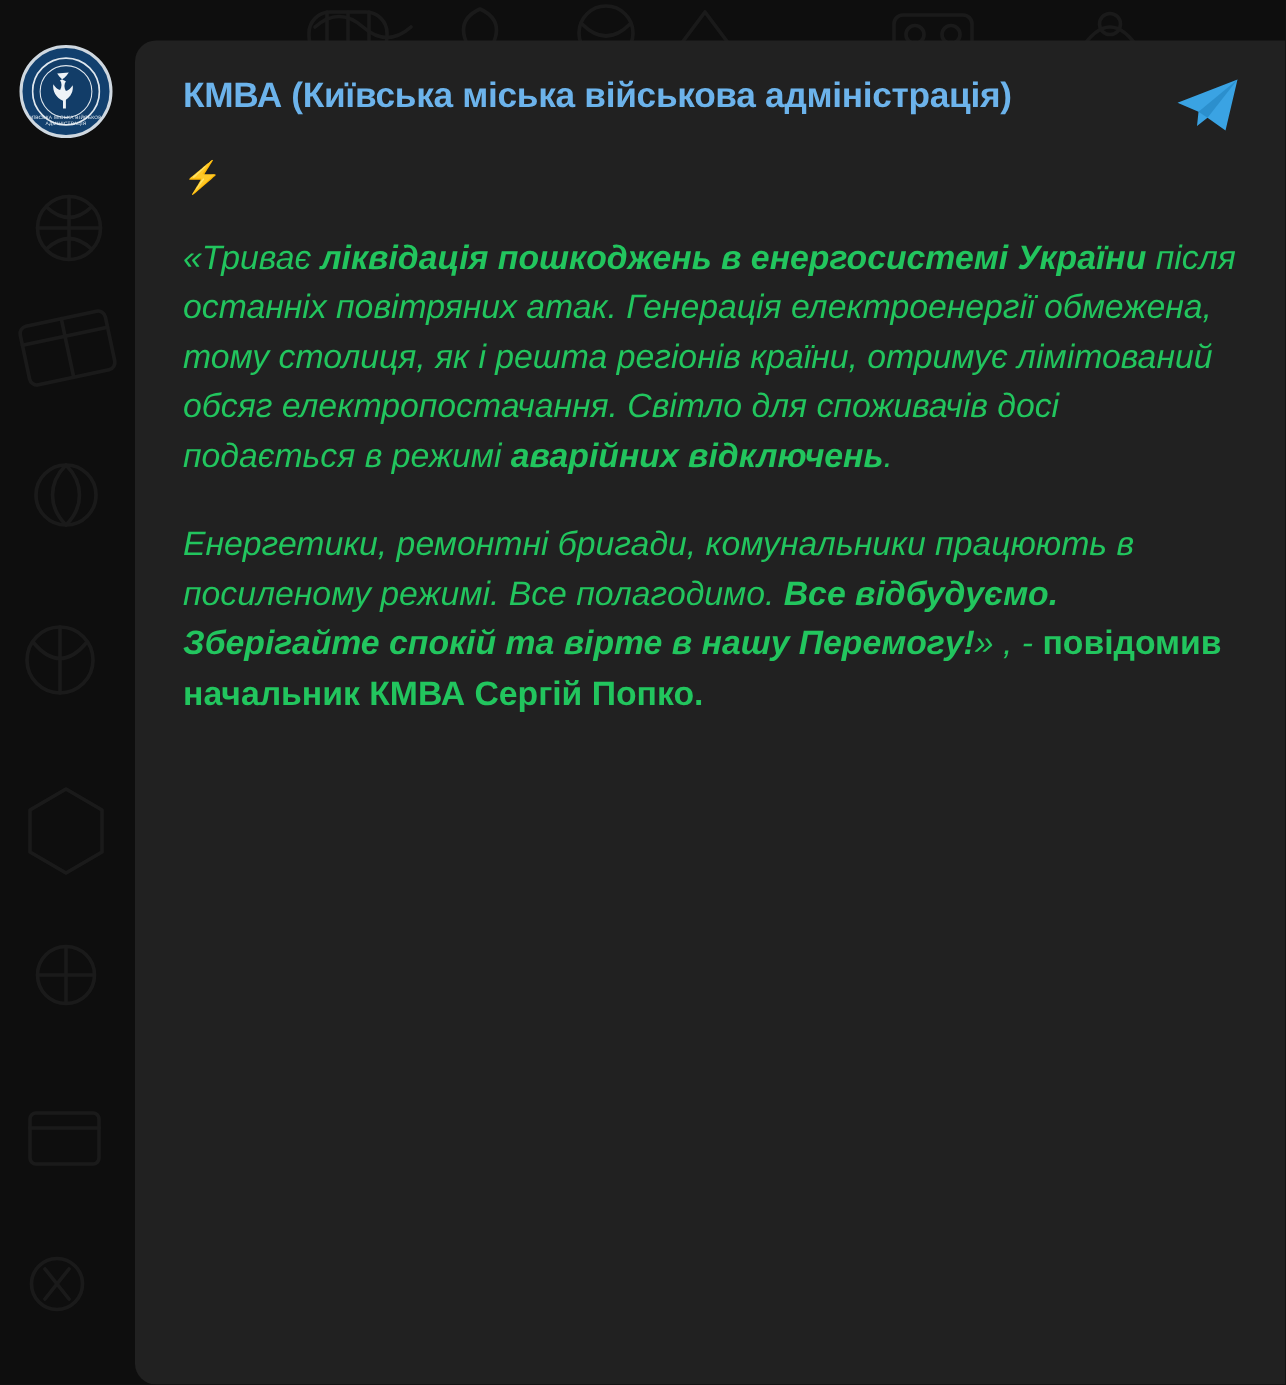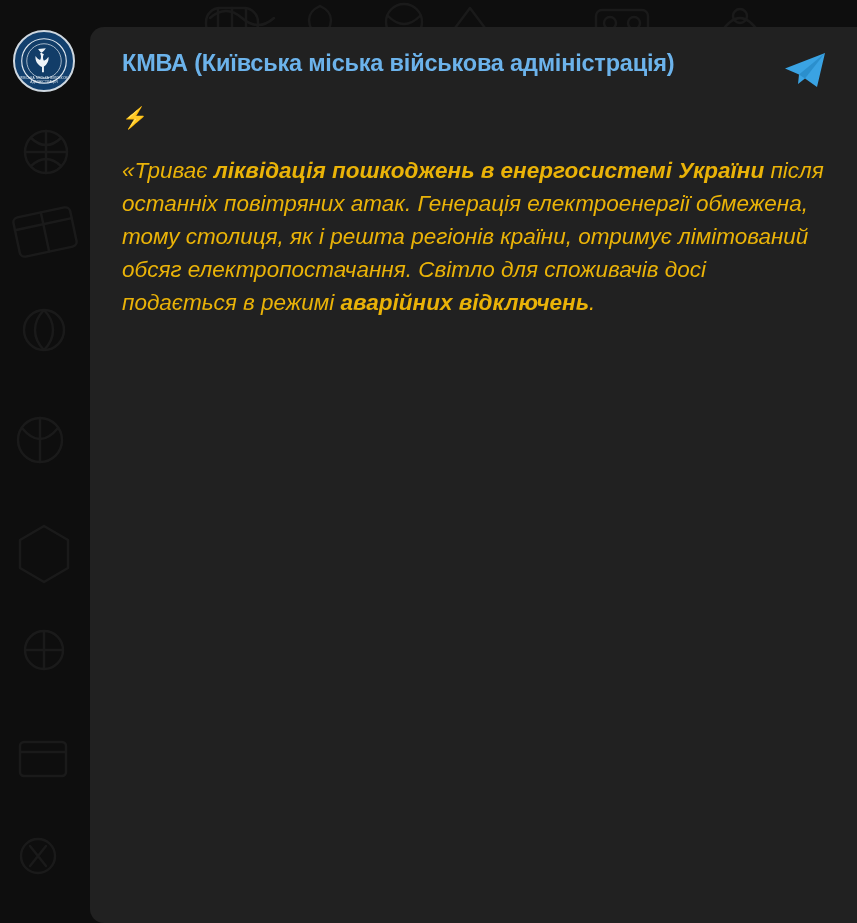--- a/index.html
+++ b/index.html
@@ -99,21 +99,21 @@
     gap: 8px;
     letter-spacing: -0.1px;
   }
   .bolt {
     font-size: 21px;
     line-height: 1;
   }
 
   .body-text {
     margin-top: 26px;
-    color: #eab308;
+    color: #22c55e;
     font-size: 22.5px;
     line-height: 1.47;
     font-style: italic;
   }
   .para { margin: 0 0 26px 0; }
   .para:last-child { margin-bottom: 0; }
   .b { font-weight: bold; }
   .plain { font-style: normal; font-weight: bold; }
 </style>
 </head>
@@ -195,15 +195,18 @@
   </div>
 
   <div class="headline">
     <span class="bolt">⚡</span>
   </div>
 
   <div class="body-text">
     <p class="para">
       <span>«Триває </span><span class="b">ліквідація пошкоджень в енергосистемі України</span><span> після останніх повітряних атак. Генерація електроенергії обмежена, тому столиця, як і решта регіонів країни, отримує лімітований обсяг електропостачання. Світло для споживачів досі подається в режимі </span><span class="b">аварійних відключень</span><span>.</span>
     </p>
+    <p class="para">
+      <span>Енергетики, ремонтні бригади, комунальники працюють в посиленому режимі. Все полагодимо. </span><span class="b">Все відбудуємо. Зберігайте спокій та вірте в нашу Перемогу!</span><span>» , - </span><span class="plain">повідомив начальник КМВА Сергій Попко.</span>
+    </p>
   </div>
 
 </div>
 
 </body></html>

